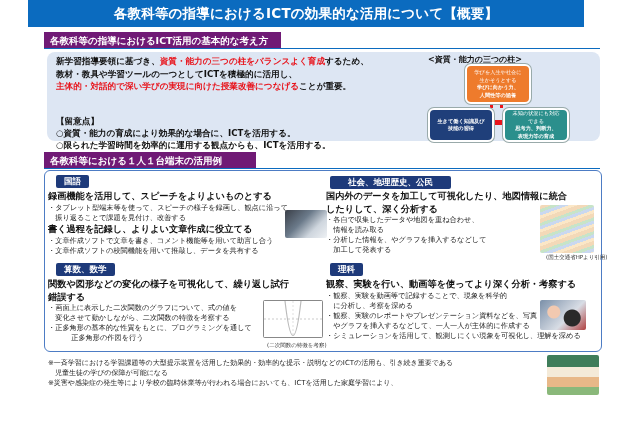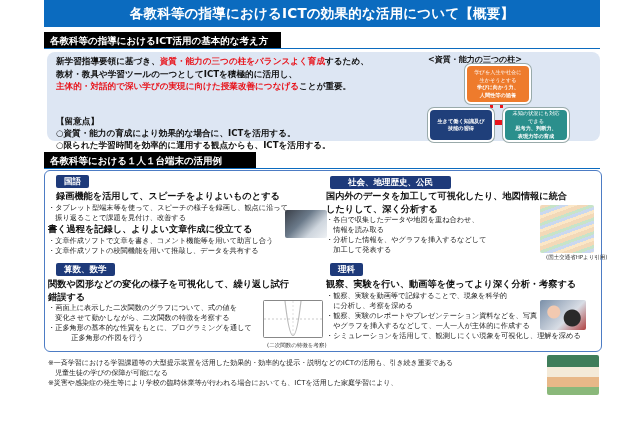--- a/index.html
+++ b/index.html
@@ -1,21 +1,21 @@
 <!DOCTYPE html>
 <html><head>
 <meta charset="utf-8">
 <style>
   html, body { margin:0; padding:0; background:#ffffff; }
   body { width:640px; height:426px; position:relative; overflow:hidden;
          font-family:"DejaVu Sans", "Liberation Sans", sans-serif; color:#111; }
   .abs { position:absolute; }
-  .title-bar { left:44px; top:0; width:556px; height:27px; background:#0b6bbf;
+  .title-bar { left:28px; top:0; width:556px; height:27px; background:#0b6bbf;
                color:#fff; font-size:13.5px; font-weight:bold; text-align:center; line-height:27px; letter-spacing:0.2px; }
-  .sec-head { background:#000000; color:#fff; font-size:9.5px; font-weight:bold; height:17px; line-height:17px; padding:0 6px; }
+  .sec-head { background:#701a75; color:#fff; font-size:9.5px; font-weight:bold; height:17px; line-height:17px; padding:0 6px; }
   .sec1-head { left:44px; top:32px; width:225px; }
   .sec1-line { left:44px; top:48px; width:556px; height:1px; background:#0b6bbf; }
   .sec1-box { left:47px; top:52px; width:553px; height:89px; background:#dde6f3; border-radius:8px; }
   .p1 { left:56px; top:55px; font-size:8.6px; font-weight:bold; line-height:12.6px; white-space:nowrap; }
   .red { color:#e8141c; }
   .notes { left:56px; top:115px; font-size:8.6px; font-weight:bold; line-height:12px; white-space:nowrap; }
   .pillars-title { left:428px; top:54px; font-size:8px; font-weight:bold; white-space:nowrap; }
   .pillar { position:absolute; color:#fff; font-size:5.2px; text-align:center; line-height:7.5px;
             border:2px solid #ffffff; border-radius:6px; box-shadow:0 0 0 1px #9aa; display:flex; flex-direction:column; justify-content:center; }
   .p-orange { left:465px; top:64px; width:62px; height:36px; background:#ee7b2c; }
@@ -74,21 +74,21 @@
   <span>できる</span>
   <b>思考力、判断力、</b>
   <b>表現力等の育成</b>
 </div>
 
 <div class="abs sec-head sec2-head">各教科等における１人１台端末の活用例</div>
 <div class="abs sec2-line"></div>
 <div class="abs sec2-box"></div>
 
 <div class="subj" style="left:56px;top:175px;">国語</div>
-<div class="h" style="left:56px;top:190px;">録画機能を活用して、スピーチをよりよいものとする</div>
+<div class="h" style="left:48px;top:190px;">録画機能を活用して、スピーチをよりよいものとする</div>
 <div class="b" style="left:48px;top:203px;">・タブレット型端末等を使って、スピーチの様子を録画し、観点に沿って</div>
 <div class="b" style="left:48px;top:213px;">　振り返ることで課題を見付け、改善する</div>
 <div class="h" style="left:48px;top:223px;">書く過程を記録し、よりよい文章作成に役立てる</div>
 <div class="b" style="left:48px;top:236px;">・文章作成ソフトで文章を書き、コメント機能等を用いて助言し合う</div>
 <div class="b" style="left:48px;top:246px;">・文章作成ソフトの校閲機能を用いて推敲し、データを共有する</div>
 <div class="photo" style="left:285px;top:210px;width:42px;height:28px;background:linear-gradient(135deg,#3a3f48 0%,#6b7a8a 40%,#cfd6de 70%,#eef1f4 100%);"></div>
 
 <div class="subj" style="left:330px;top:176px;padding:0 18px;">社会、地理歴史、公民</div>
 <div class="h" style="left:326px;top:190px;">国内外のデータを加工して可視化したり、地図情報に統合</div>
 <div class="h" style="left:326px;top:203px;">したりして、深く分析する</div>

